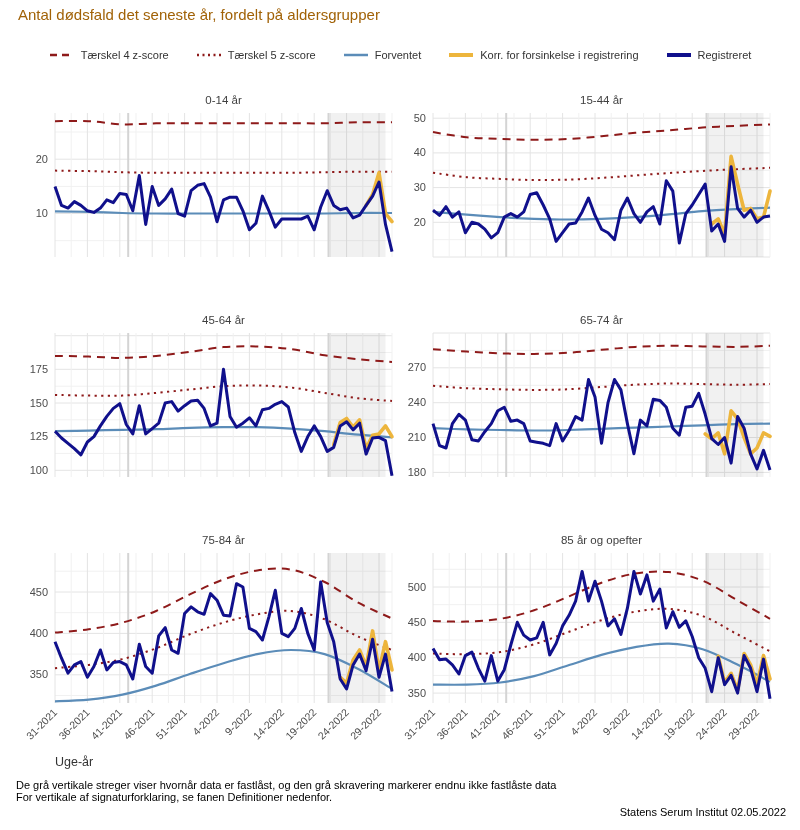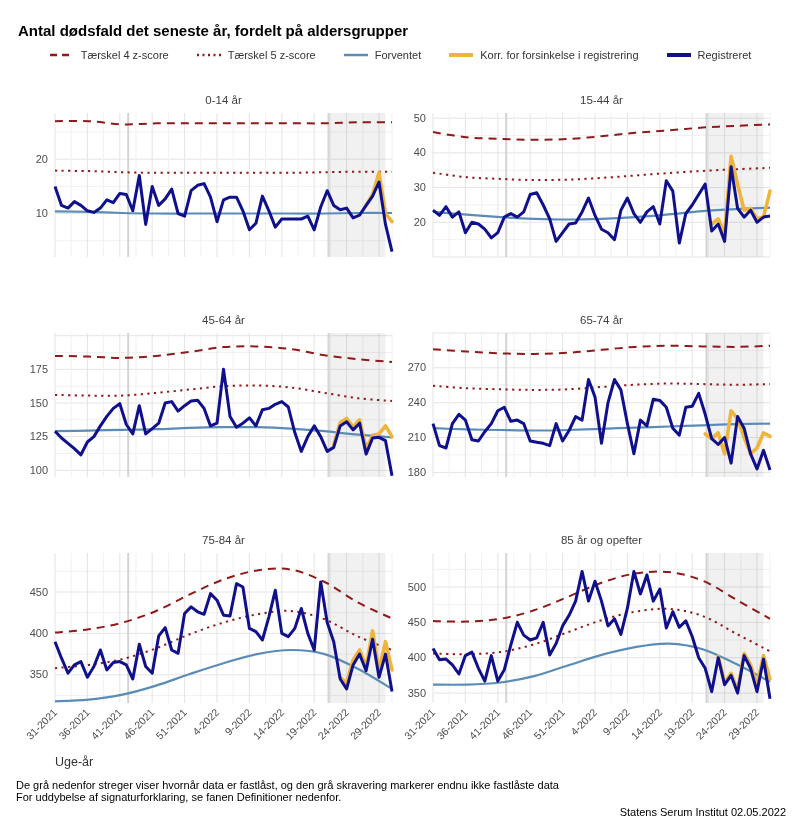--- a/index.html
+++ b/index.html
@@ -1,18 +1,18 @@
 <!DOCTYPE html>
 <html><head>
 <meta charset="utf-8">
 <style>
   html,body{margin:0;padding:0;background:#fff;}
   body{width:800px;height:830px;position:relative;overflow:hidden;
        font-family:"Liberation Sans",sans-serif;}
-  .page-title{position:absolute;left:18px;top:6px;font-size:15px;font-weight:700;color:#000000;margin-top:16px;}
+  .page-title{position:absolute;left:18px;top:6px;font-size:15px;font-weight:400;color:#a16207;}
   .legend{position:absolute;left:0;right:0;top:49px;display:flex;justify-content:center;
           gap:27px;}
   .legend-item{display:flex;align-items:center;gap:6px;}
   .leg-label{font-size:11px;color:#333;}
   .xlabel{position:absolute;left:55px;width:715px;top:755px;text-align:left;
           font-size:12.5px;color:#333;}
   .footnote{position:absolute;left:16px;font-size:11px;color:#000;}
   .fn1{top:779px;} .fn2{top:791px;}
   .source{position:absolute;right:14px;top:806px;font-size:11px;color:#000;}
   svg text.ticklab{font-family:"Liberation Sans",sans-serif;font-size:11px;fill:#4d4d4d;}
@@ -343,15 +343,15 @@
       <text transform="translate(598.0 713) rotate(-45)" text-anchor="end" class="xlab">4-2022</text>
       <text transform="translate(630.4 713) rotate(-45)" text-anchor="end" class="xlab">9-2022</text>
       <text transform="translate(662.8 713) rotate(-45)" text-anchor="end" class="xlab">14-2022</text>
       <text transform="translate(695.2 713) rotate(-45)" text-anchor="end" class="xlab">19-2022</text>
       <text transform="translate(727.6 713) rotate(-45)" text-anchor="end" class="xlab">24-2022</text>
       <text transform="translate(760.0 713) rotate(-45)" text-anchor="end" class="xlab">29-2022</text>
     </g>
   </svg>
 
 <div class="xlabel">Uge-år</div>
-<div class="footnote fn1">De grå nedenfor streger viser hvornår data er fastlåst, og den grå skravering markerer endnu ikke fastlåste data</div>
-<div class="footnote fn2">For uddybelse af signaturforklaring, se fanen Definitioner nedenfor.</div>
+<div class="footnote fn1">De grå vertikale streger viser hvornår data er fastlåst, og den grå skravering markerer endnu ikke fastlåste data</div>
+<div class="footnote fn2">For vertikale af signaturforklaring, se fanen Definitioner nedenfor.</div>
 <div class="source">Statens Serum Institut  02.05.2022</div>
 
 </body></html>

